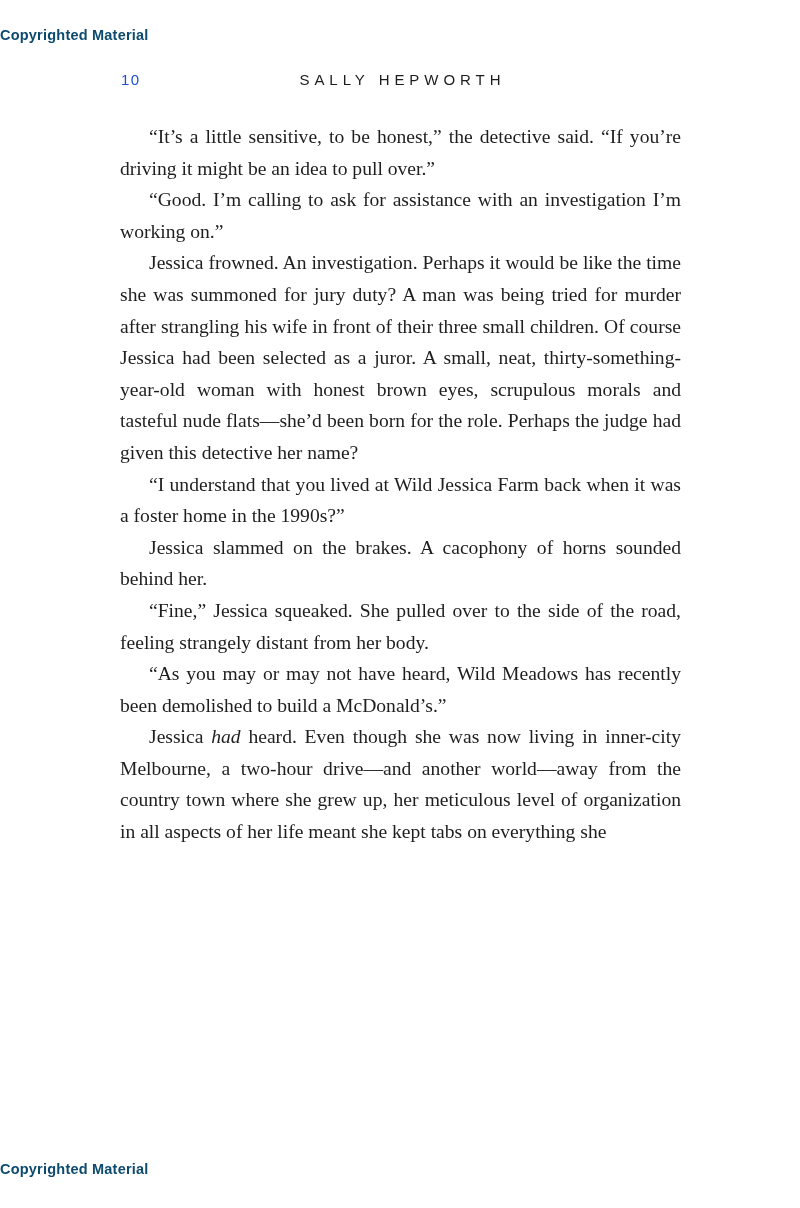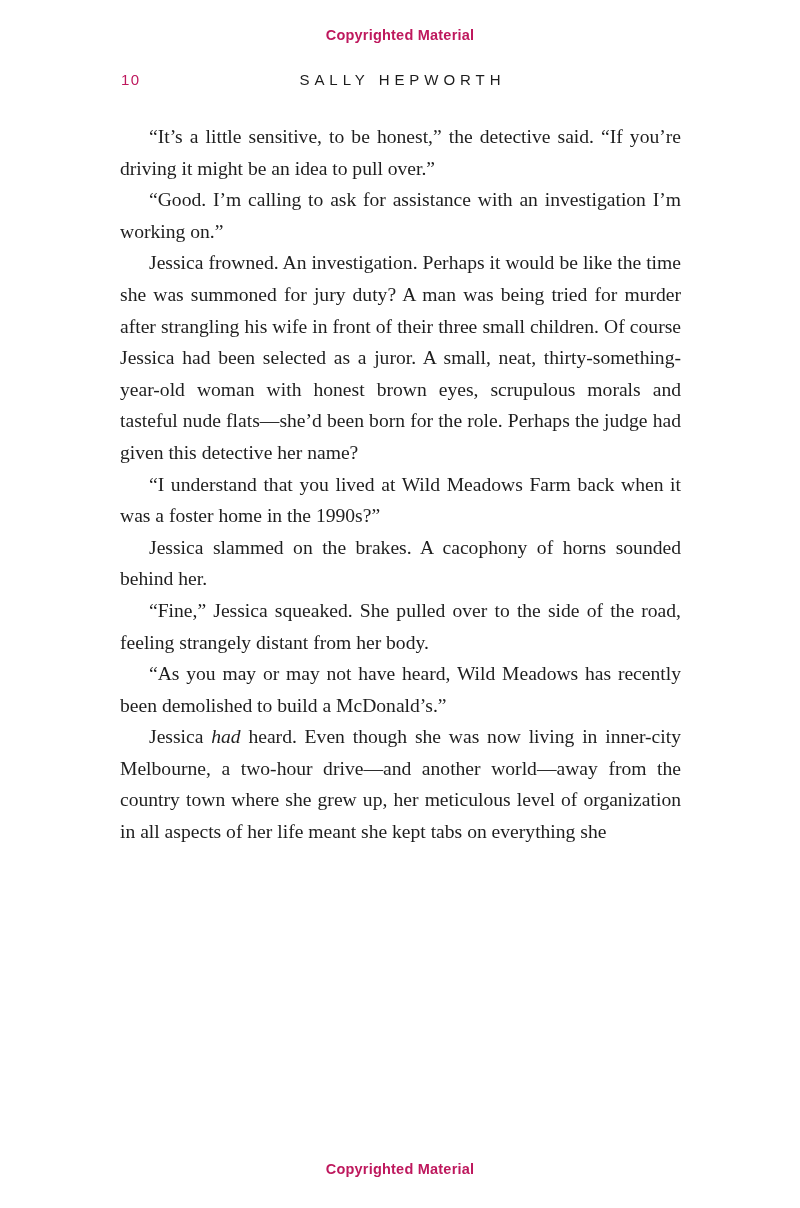--- a/index.html
+++ b/index.html
@@ -8,44 +8,43 @@
     width: 800px;
     height: 1208px;
     background: #ffffff;
     overflow: hidden;
     font-family: "Liberation Serif", serif;
   }
   .copyright-top, .copyright-bottom {
     position: absolute;
     left: 0;
     width: 100%;
-    text-align: center;
     font-family: "Liberation Sans", sans-serif;
     font-weight: 700;
     font-size: 14.5px;
     letter-spacing: 0.015em;
-    color: #be185d;
+    color: #0c4a6e;
   }
   .copyright-top { top: 27px; }
   .copyright-bottom { top: 1161px; }
   .running-head-row {
     position: absolute;
     top: 71px;
     left: 0;
     width: 100%;
     height: 20px;
   }
   .page-number {
     position: absolute;
     left: 121px;
     top: 0;
     font-family: "Liberation Sans", sans-serif;
     font-size: 15px;
     letter-spacing: 0.1em;
-    color: #be185d;
+    color: #1d4ed8;
   }
   .running-head {
     position: absolute;
     left: 0;
     width: 100%;
     text-align: center;
     font-family: Liberation Sans, sans-serif;
     font-size: 15px;
     font-weight: 400;
     letter-spacing: 0.33em;
@@ -77,21 +76,21 @@
 
   <div class="running-head-row">
     <span class="page-number">10</span>
     <span class="running-head">SALLY HEPWORTH</span>
   </div>
 
   <div class="body-text">
       <p><span>“It’s a little sensitive, to be honest,” the detective said. “If you’re driving it might be an idea to pull over.”</span></p>
       <p><span>“Good. I’m calling to ask for assistance with an investigation I’m working on.”</span></p>
       <p><span>Jessica frowned. An investigation. Perhaps it would be like the time she was summoned for jury duty? A man was being tried for murder after strangling his wife in front of their three small children. Of course Jessica had been selected as a juror. A small, neat, thirty-something-year-old woman with honest brown eyes, scrupulous morals and tasteful nude flats—she’d been born for the role. Perhaps the judge had given this detective her name?</span></p>
-      <p><span>“I understand that you lived at Wild Meadows Farm back when it was a foster home in the 1990s?”</span></p>
+      <p><span>“I understand that you lived at Wild Jessica Farm back when it was a foster home in the 1990s?”</span></p>
       <p><span>Jessica slammed on the brakes. A cacophony of horns sounded behind her.</span></p>
       <p><span>“Fine,” Jessica squeaked. She pulled over to the side of the road, feeling strangely distant from her body.</span></p>
       <p><span>“As you may or may not have heard, Wild Meadows has recently been demolished to build a McDonald’s.”</span></p>
       <p><span>Jessica </span><span class="italic">had</span><span> heard. Even though she was now living in inner-city Melbourne, a two-hour drive—and another world—away from the country town where she grew up, her meticulous level of organization in all aspects of her life meant she kept tabs on everything she</span></p>
     </div>
 
   <div class="copyright-bottom">Copyrighted Material</div>
 
 </div>
 

